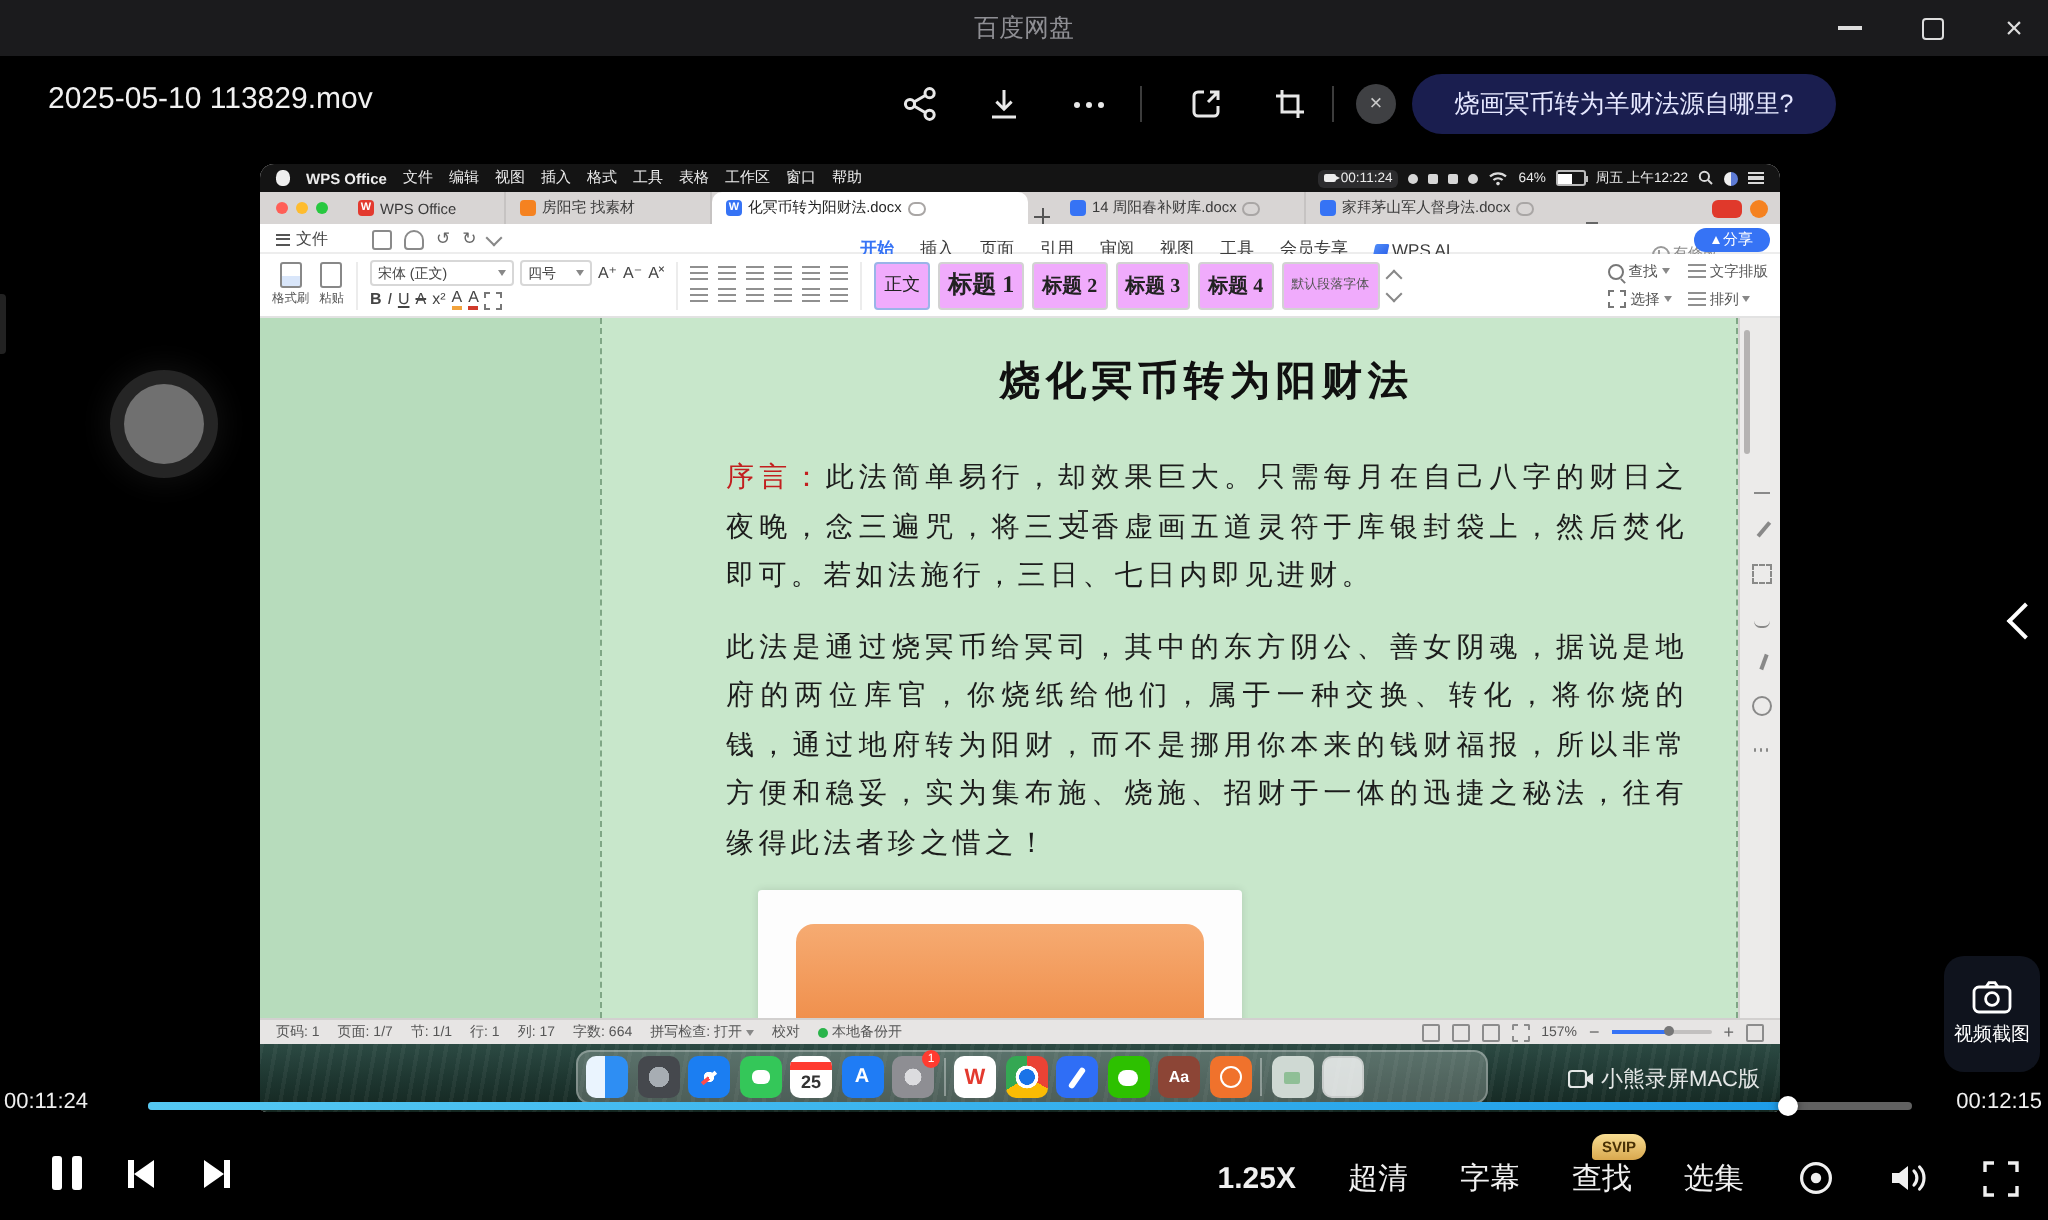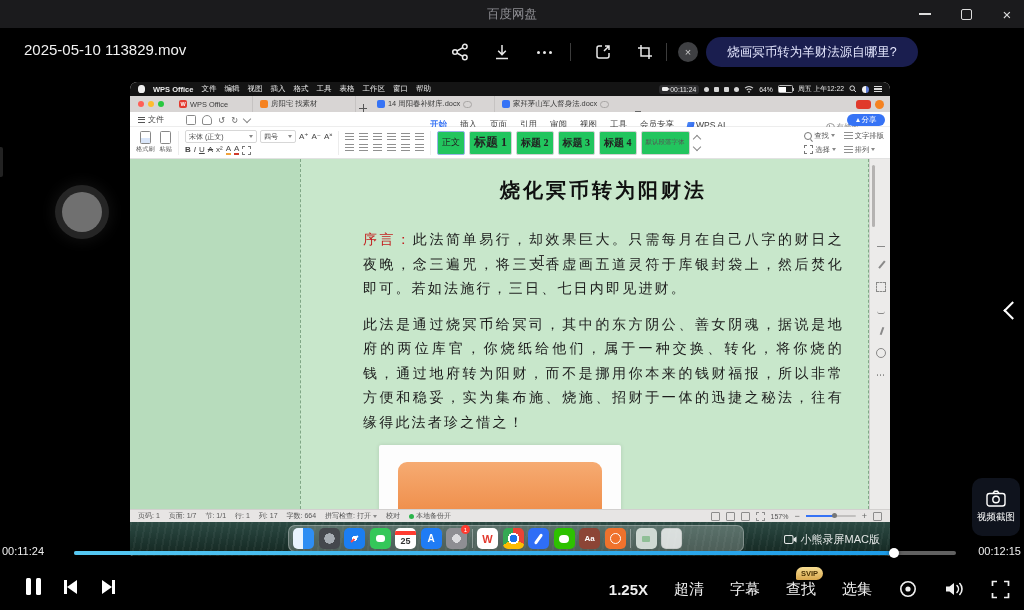--- a/index.html
+++ b/index.html
@@ -110,21 +110,21 @@
   .dn{width:0;height:0;border-left:2.5px solid transparent;border-right:2.5px solid transparent;border-top:3px solid #888;}
   .fbtn{font-size:8px;color:#444;cursor:pointer;line-height:1;}
   .fbtn.u{text-decoration:underline;}
   .fbtn.colA{border-bottom:2px solid #d03a2b;}
   .fbtn.hlA{border-bottom:2px solid #f2a33c;}
   .parablk{display:flex;flex-direction:column;gap:3px;flex:none;}
   .pb-row{display:flex;align-items:center;gap:5px;}
   .lns{width:9px;height:8px;background:repeating-linear-gradient(#909090 0 1px,transparent 1px 3px);cursor:pointer;}
   .styleblk{display:flex;align-items:center;gap:4px;flex:none;}
   .stybox{border:1px solid #d2d2d2;border-radius:2px;height:22px;display:flex;align-items:center;
-          justify-content:center;padding:0 4px;color:#222;background:#22c55e;cursor:pointer;
+          justify-content:center;padding:0 4px;color:#222;background:#f0abfc;cursor:pointer;
           font-family:"Liberation Serif","DejaVu Serif",serif;white-space:nowrap;}
   .sty0{font-size:9px;border-color:#9ab4e8;}
   .sty1{font-size:12px;font-weight:bold;}
   .sty2,.sty3,.sty4{font-size:10px;font-weight:bold;}
   .sty5{font-size:6.5px;color:#555;}
   .styud{display:flex;flex-direction:column;gap:2px;align-items:center;color:#888;font-size:6px;}
   .chev-u{width:5px;height:5px;border-left:1.2px solid #888;border-top:1.2px solid #888;transform:rotate(45deg);}
   .chev-d{width:5px;height:5px;border-left:1.2px solid #888;border-top:1.2px solid #888;transform:rotate(225deg);}
   .rightblk{display:flex;gap:8px;margin-left:auto;flex:none;}
   .rcol{display:flex;flex-direction:column;gap:4px;}
@@ -375,20 +375,25 @@
         <i style="background:#28c840;"></i>
       </span>
       <span class="tab" style="width:66px;">
         <span class="ticon" style="background:#e33a2f;">W</span>
         <span>WPS Office</span>
       </span>
       <span class="tab" style="width:88px;">
         <span class="ticon" style="background:#f58220;"></span>
         <span>房阳宅 找素材</span>
       </span>
+      <span class="tab active" style="width:144px;">
+        <span class="ticon" style="background:#3673f5;">W</span>
+        <span>化冥币转为阳财法.docx</span>
+        <span class="cloudg"></span>
+      </span>
       <span class="plusg"></span>
       <span class="tab" style="width:110px;">
         <span class="ticon" style="background:#3673f5;"></span>
         <span>14 周阳春补财库.docx</span>
         <span class="cloudg"></span>
       </span>
       <span class="tab" style="width:124px;border-right:none;">
         <span class="ticon" style="background:#3673f5;"></span>
         <span>家拜茅山军人督身法.docx</span>
         <span class="cloudg"></span>

